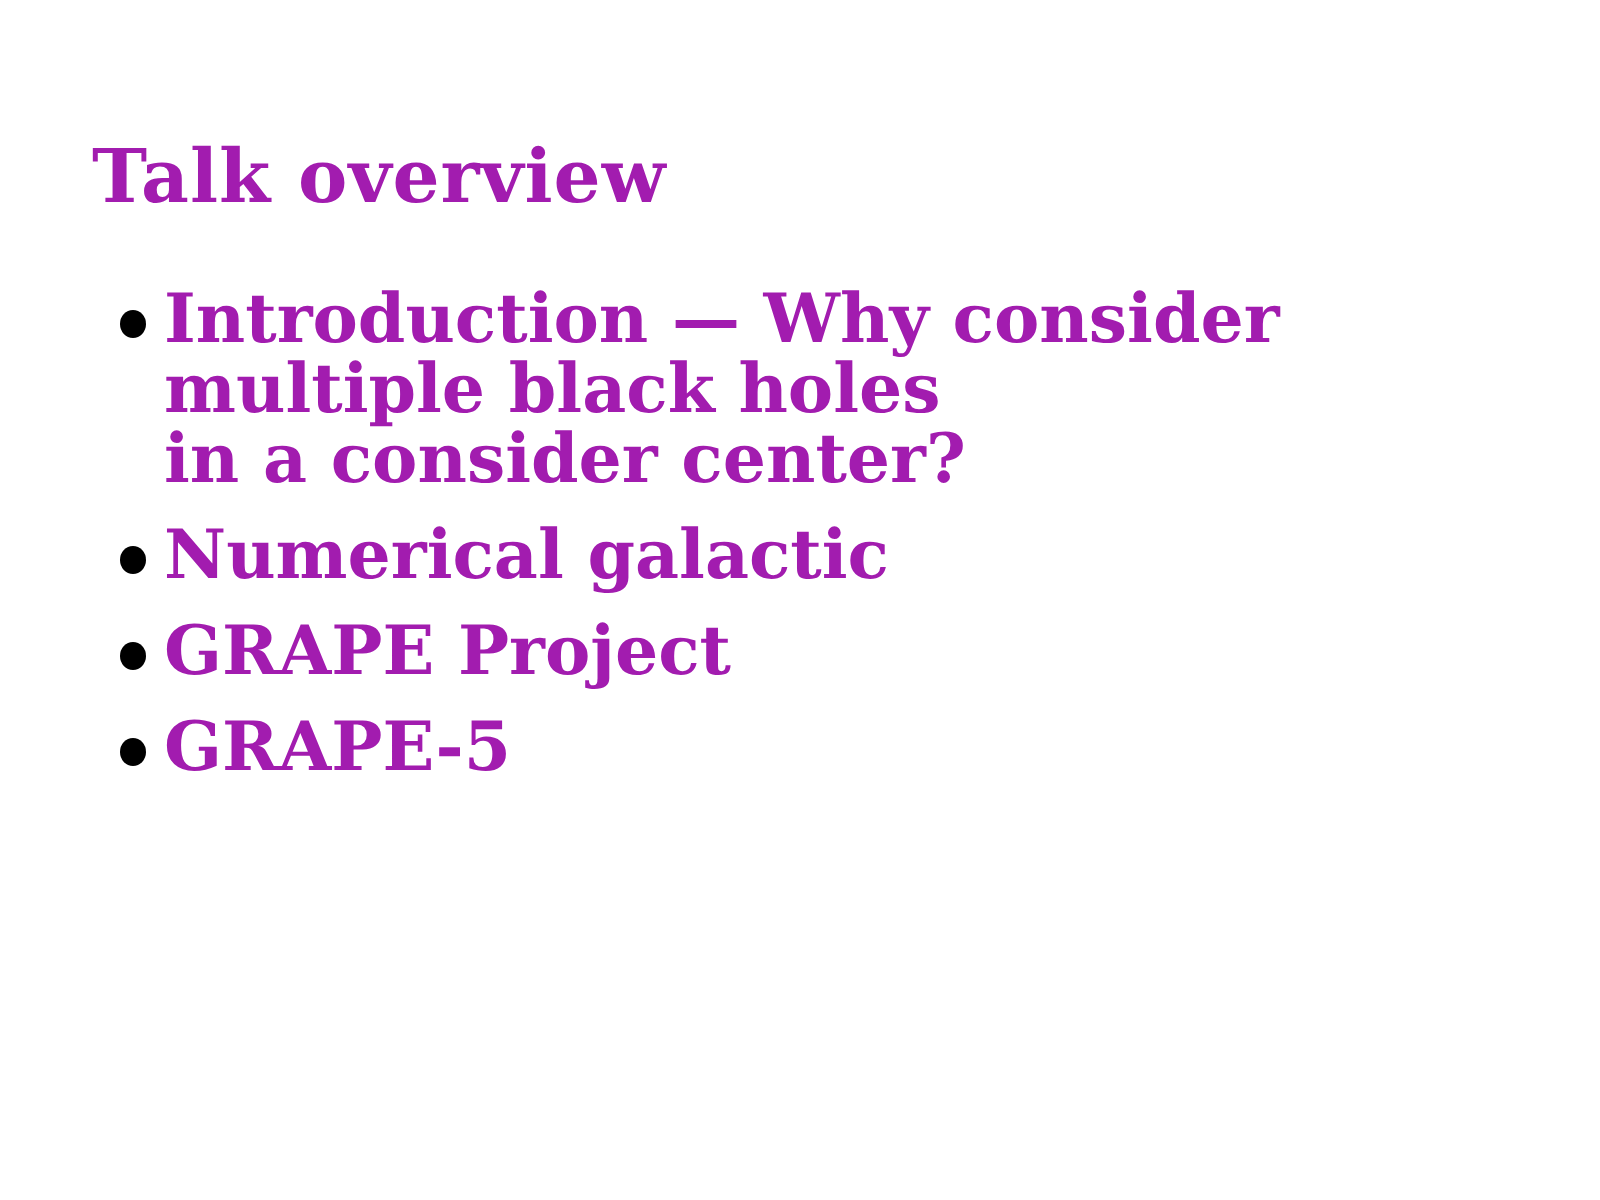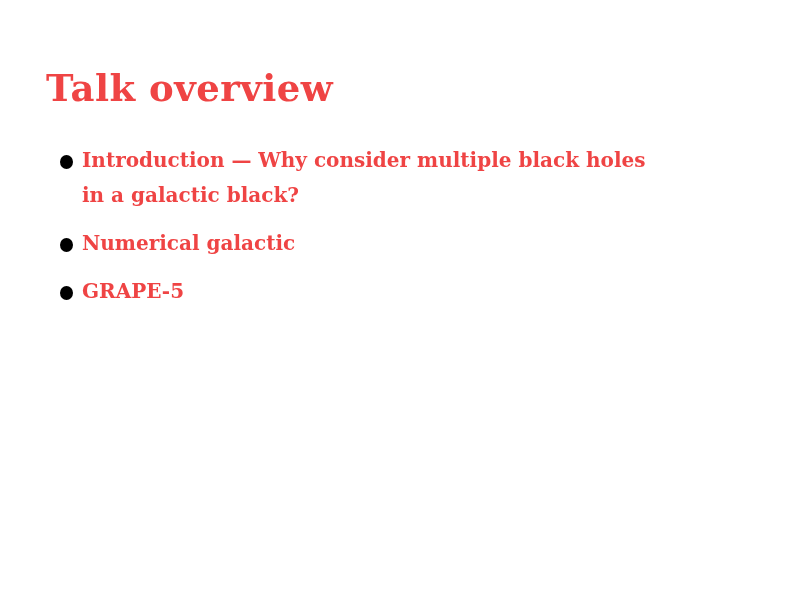--- a/index.html
+++ b/index.html
@@ -40,52 +40,58 @@
   }
   .dot {
     flex: 0 0 auto;
     width: 13px;
     height: 14px;
     border-radius: 50%;
     background: #000000;
     margin: 12px 9px 0 0;
   }
   .text {
-    font-size: 20px;
+    font-size: 34px;
     line-height: 35px;
     font-weight: bold;
   }
   .line {
     display: block;
   }
 </style>
 </head>
 <body>
 
-<div class="slide" style="background: rgb(255, 255, 255); color: #ef4444; text-decoration: underline;">
+<div class="slide" style="background: rgb(255, 255, 255); color: #a21caf; text-decoration: underline;">
 
   <h1 class="title">Talk overview</h1>
 
   <div class="bullets">
 
     <div class="item">
       <span class="dot" style="background: rgb(0, 0, 0);"></span>
       <span class="text">
         <span class="line">Introduction — Why consider multiple black holes</span>
-        <span class="line">in a galactic black?</span>
+        <span class="line">in a consider center?</span>
       </span>
     </div>
 
     <div class="item">
       <span class="dot" style="background: rgb(0, 0, 0);"></span>
       <span class="text">
         <span class="line">Numerical galactic</span>
       </span>
     </div>
 
+    <div class="item">
+      <span class="dot" style="background: rgb(0, 0, 0);"></span>
+      <span class="text">
+        <span class="line">GRAPE Project</span>
+      </span>
+    </div>
 
     <div class="item">
       <span class="dot" style="background: rgb(0, 0, 0);"></span>
       <span class="text">
         <span class="line">GRAPE-5</span>
       </span>
     </div>
 
 
 

